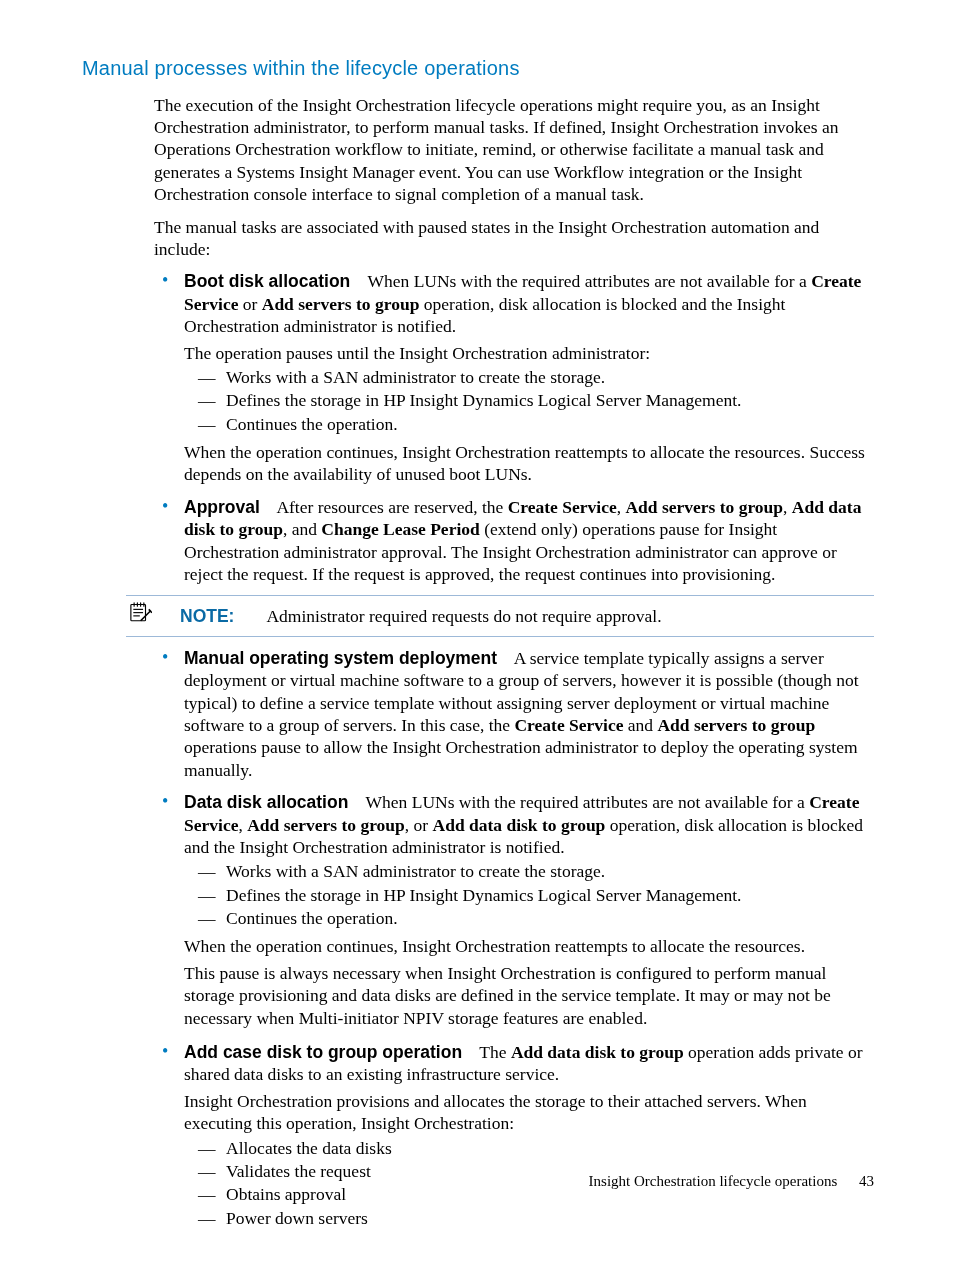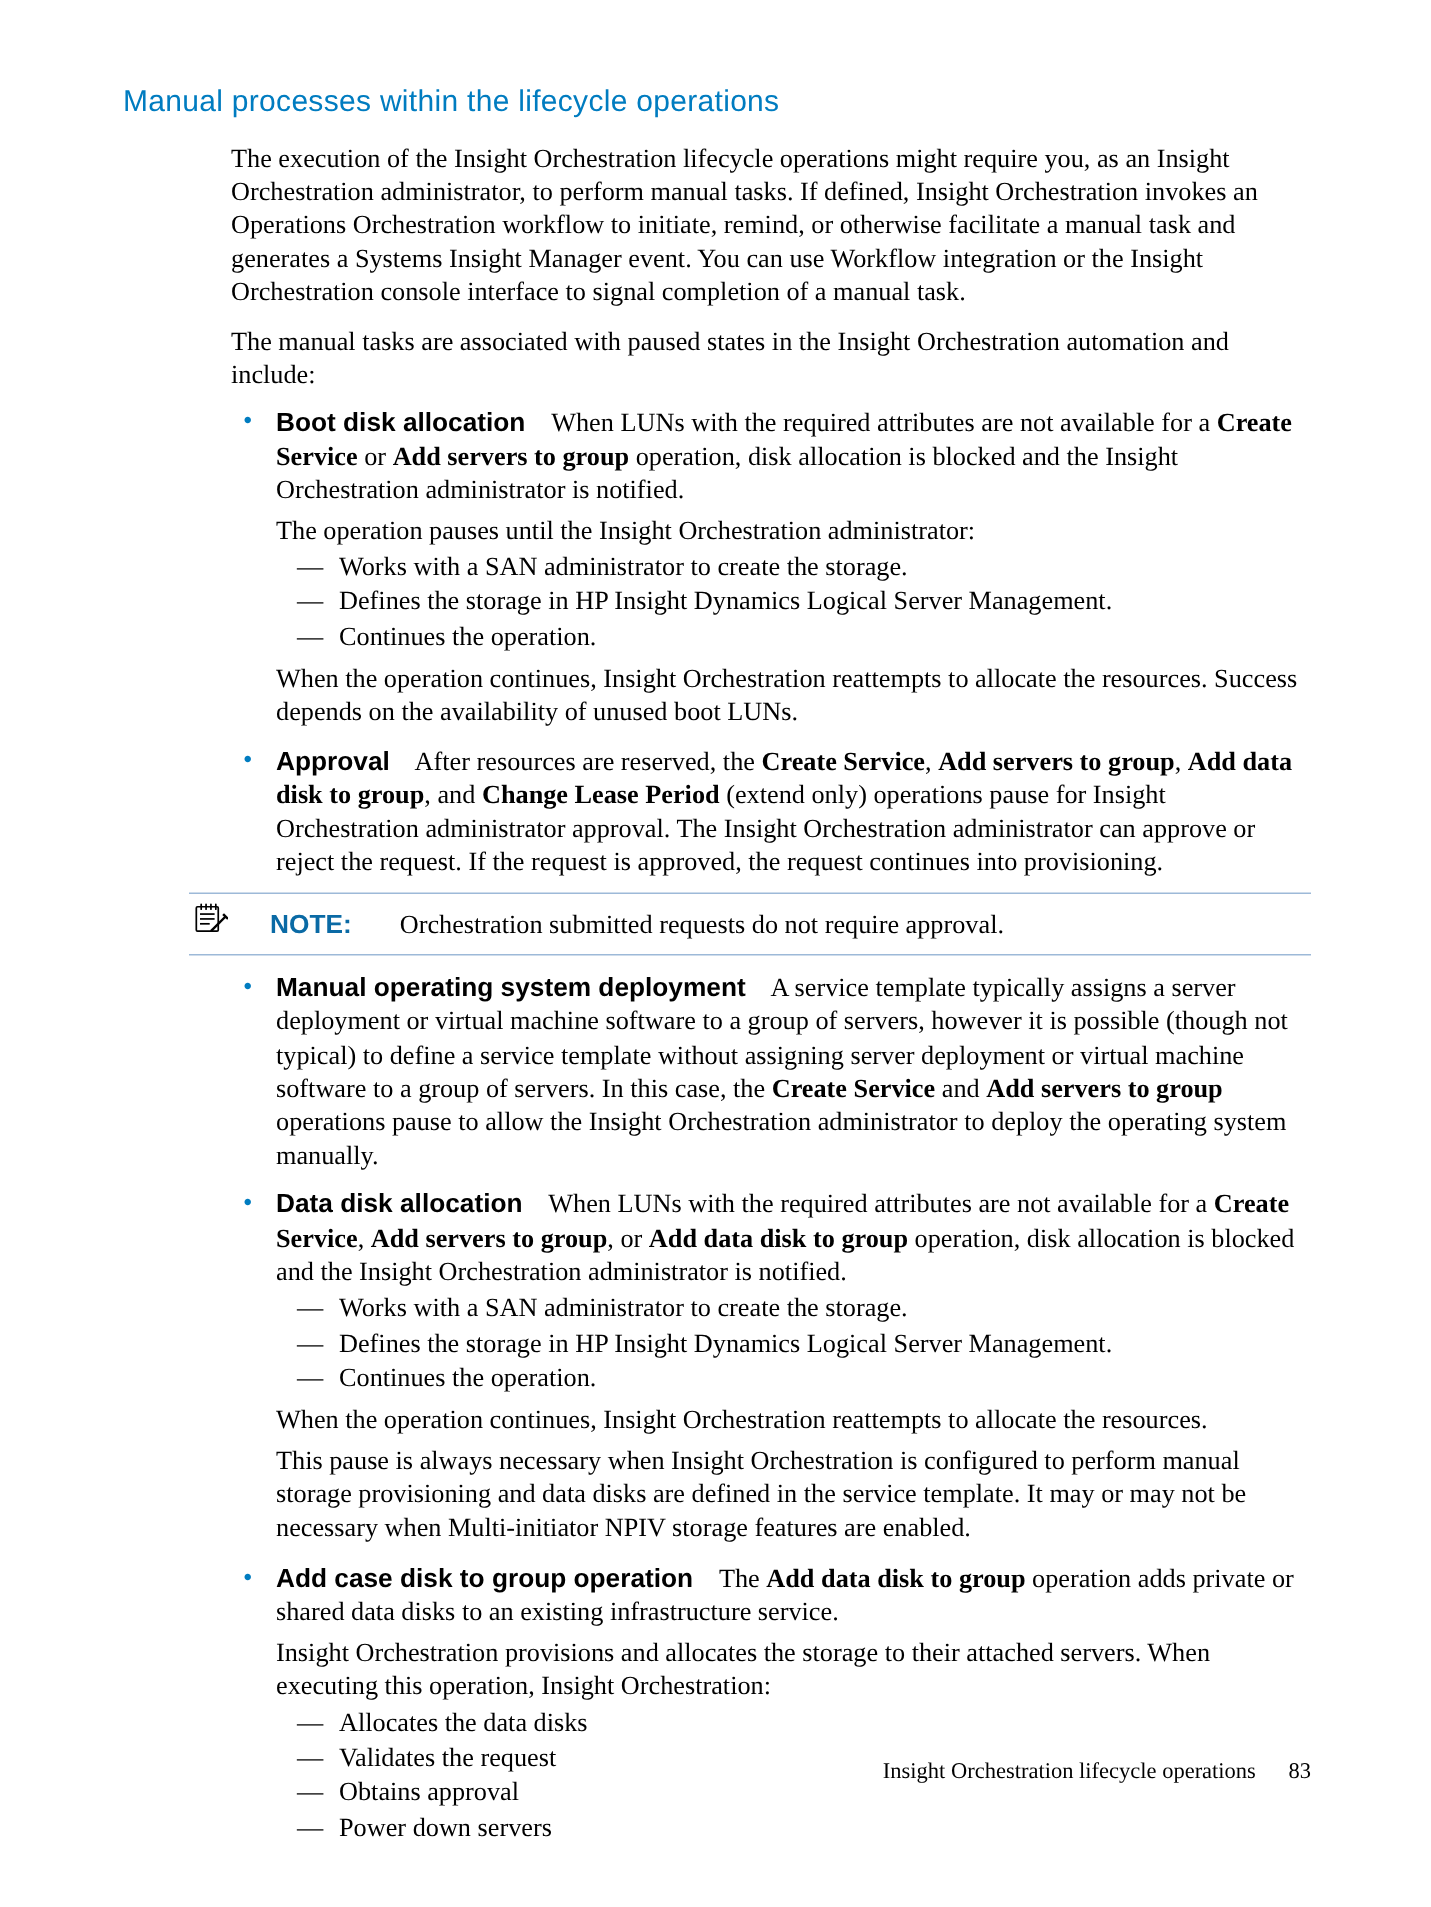--- a/index.html
+++ b/index.html
@@ -157,21 +157,21 @@
               <path d="M10 6 L10 10 M14 6 L14 10 M18 6 L18 10 M22 6 L22 10" stroke-linecap="round"></path>
               <line x1="9" y1="14" x2="21" y2="14"></line>
               <line x1="9" y1="18" x2="21" y2="18"></line>
               <line x1="9" y1="22" x2="17" y2="22"></line>
               <path d="M18 28 L30 16" stroke-width="2"></path>
               <path d="M28 14 L32 18" stroke-width="2"></path>
             </g>
           </svg>
         </span>
         <span class="note-label">NOTE:</span>
-        <span class="note-text">Orchestration submitted requests do not require approval.</span>
+        <span class="note-text">Administrator required requests do not require approval.</span>
       </div>
       <hr class="note-rule">
     </div>
 
     <ul class="bullets">
 
       <li>
         <span class="runin-sans">Manual operating system deployment</span>&nbsp;&nbsp;&nbsp;
         <span>A service template typically assigns a server deployment or virtual machine software to a group of servers, however it is possible (though not typical) to define a service template without assigning server deployment or virtual machine software to a group of servers. In this case, the </span><span class="b">Create Service</span><span> and </span><span class="b">Add servers to group</span><span> operations pause to allow the Insight Orchestration administrator to deploy the operating system manually.</span>
       </li>
@@ -198,16 +198,16 @@
           <li>Obtains approval</li>
           <li>Power down servers</li>
         </ul>
       </li>
     </ul>
 
   </div>
 
   <div class="footer">
     <span>Insight Orchestration lifecycle operations</span>
-    <span class="pageno">83</span>
+    <span class="pageno">43</span>
   </div>
 
 </div>
 
 </body></html>

